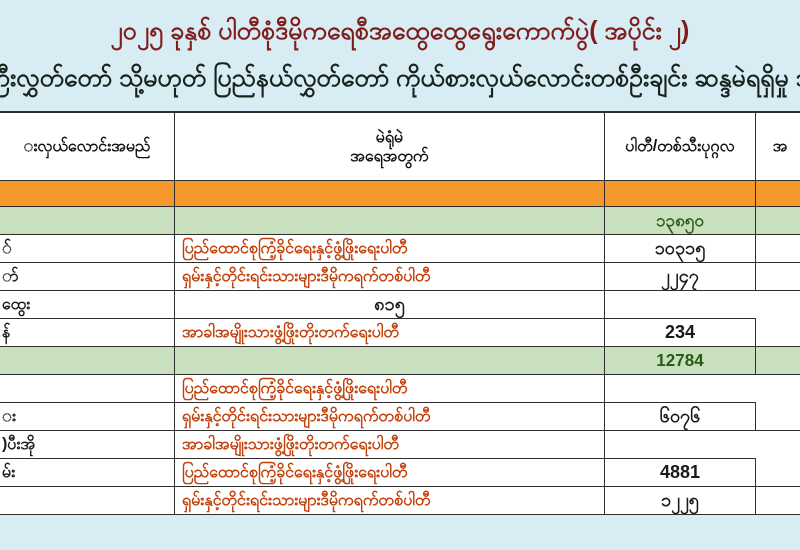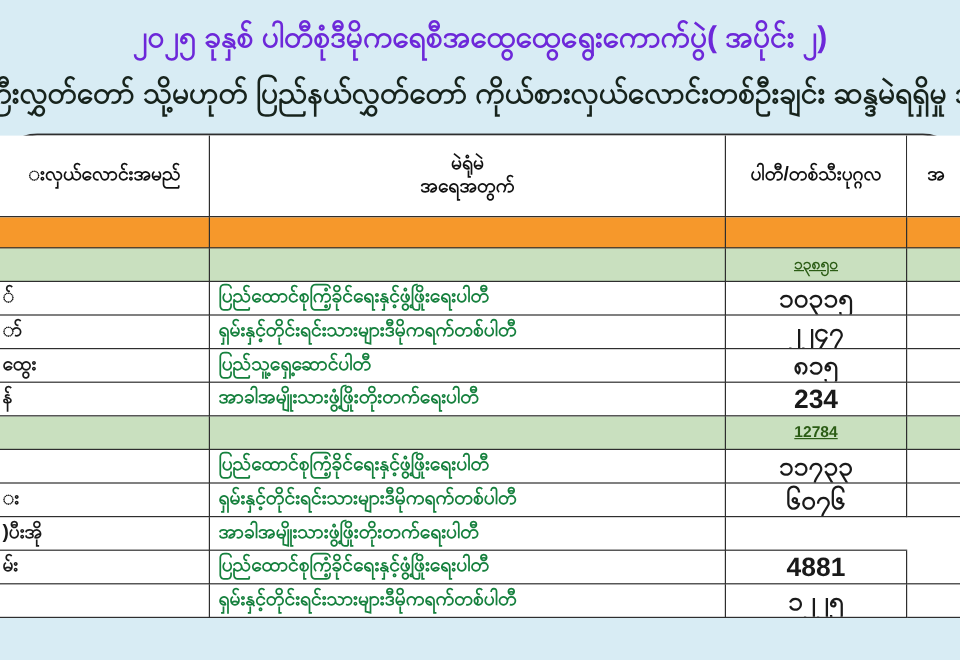--- a/index.html
+++ b/index.html
@@ -6,63 +6,62 @@
   body{
     width:800px;height:550px;overflow:hidden;position:relative;
     background:#d8ecf4;
     font-family:"Liberation Sans","DejaVu Sans",sans-serif;
     color:#1a1a1a;
   }
   
   .title-line1{
     position:absolute;top:10px;left:0;width:800px;height:44px;
     display:flex;align-items:center;justify-content:center;
-    font-size:25px;font-weight:bold;color:#6d28d9;white-space:nowrap;
+    font-size:25px;font-weight:bold;color:#7f1d1d;white-space:nowrap;
   }
   .title-line2{
     position:absolute;top:56px;left:0;width:800px;height:46px;
     display:flex;align-items:center;justify-content:center;
     font-size:25px;font-weight:bold;color:#17231c;white-space:nowrap;
     overflow:hidden;
   }
   
   .vote-table{
     position:absolute;top:111px;left:0;width:800px;
     border-top:2px solid #2e2e2e;
     background:#ffffff;
-    border-radius:31px;
   }
   .trow{
     display:grid;
     grid-template-columns:175px 430px 151px 44px;
   }
   .trow.header{height:68px;}
   .trow.orange{height:26px;background:#f6982b;}
   .trow.total {height:28px;background:#c9e0bf;}
   .trow.data  {height:28px;background:#ffffff;}
   .cell{
     border-right:1.5px solid #2e2e2e;
     border-bottom:1.5px solid #2e2e2e;
     display:flex;align-items:center;
     overflow:hidden;line-height:1.15;
   }
   .cell:last-child{border-right:none;}
   .cell.c-name{justify-content:flex-start;padding-left:2px;
     font-size:16px;font-weight:bold;}
   .cell.c-party{justify-content:flex-start;padding-left:7px;
-    font-size:16px;font-weight:600;color:#15803d;}
-  .cell.c-votes{justify-content:center;font-size:22px;font-weight:600;}
+    font-size:16px;font-weight:600;color:#c2410c;}
+  .cell.c-votes{justify-content:center;font-size:18px;font-weight:600;}
   .cell.c-extra{justify-content:flex-start;padding-left:4px;font-size:15px;}
   .header .cell{
     background:#ffffff;font-weight:bold;font-size:16px;color:#111;
     flex-direction:column;justify-content:center;text-align:center;
   }
   .header .cell.c-name{align-items:center;padding-left:0;}
   .header .cell.c-party{flex-direction:row;justify-content:center;padding-left:0;}
-  .total .cell.c-votes{color:#2b5c15;font-weight:bold;font-size:13px;text-decoration:underline;}
+  .total .cell.c-votes{color:#2b5c15;font-weight:bold;font-size:17px;}
   .orange .cell{border-bottom:1.5px solid #2e2e2e;}
 </style>
 </head>
 <body>
 
 <div class="title-line1">၂၀၂၅ ခုနှစ် ပါတီစုံဒီမိုကရေစီအထွေထွေရွေးကောက်ပွဲ( အပိုင်း ၂)</div>
 <div class="title-line2">ကြီးလွှတ်တော် သို့မဟုတ် ပြည်နယ်လွှတ်တော် ကိုယ်စားလှယ်လောင်းတစ်ဦးချင်း ဆန္ဒမဲရရှိမှု အ</div>
 
 <div class="vote-table">
 
@@ -99,21 +98,20 @@
 
   <div class="trow data">
     <div class="cell c-name">ာ်</div>
     <div class="cell c-party">ရှမ်းနှင့်တိုင်းရင်းသားများဒီမိုကရက်တစ်ပါတီ</div>
     <div class="cell c-votes">၂၂၄၇</div>
     <div class="cell c-extra"></div>
   </div>
 
   <div class="trow data">
     <div class="cell c-name">ထွေး</div>
-    <div class="cell c-party">ပြည်သူ့ရှေ့ဆောင်ပါတီ</div>
     <div class="cell c-votes">၈၁၅</div>
     <div class="cell c-extra"></div>
   </div>
 
   <div class="trow data">
     <div class="cell c-name">န်</div>
     <div class="cell c-party">အာခါအမျိုးသားဖွံ့ဖြိုးတိုးတက်ရေးပါတီ</div>
     <div class="cell c-votes">234</div>
     <div class="cell c-extra"></div>
   </div>
@@ -121,21 +119,20 @@
   <div class="trow total">
     <div class="cell c-name"></div>
     <div class="cell c-party"></div>
     <div class="cell c-votes">12784</div>
     <div class="cell c-extra"></div>
   </div>
 
   <div class="trow data">
     <div class="cell c-name"></div>
     <div class="cell c-party">ပြည်ထောင်စုကြံ့ခိုင်ရေးနှင့်ဖွံ့ဖြိုးရေးပါတီ</div>
-    <div class="cell c-votes">၁၁၇၃၃</div>
     <div class="cell c-extra"></div>
   </div>
 
   <div class="trow data">
     <div class="cell c-name">း</div>
     <div class="cell c-party">ရှမ်းနှင့်တိုင်းရင်းသားများဒီမိုကရက်တစ်ပါတီ</div>
     <div class="cell c-votes">၆၀၇၆</div>
     <div class="cell c-extra"></div>
   </div>
 

